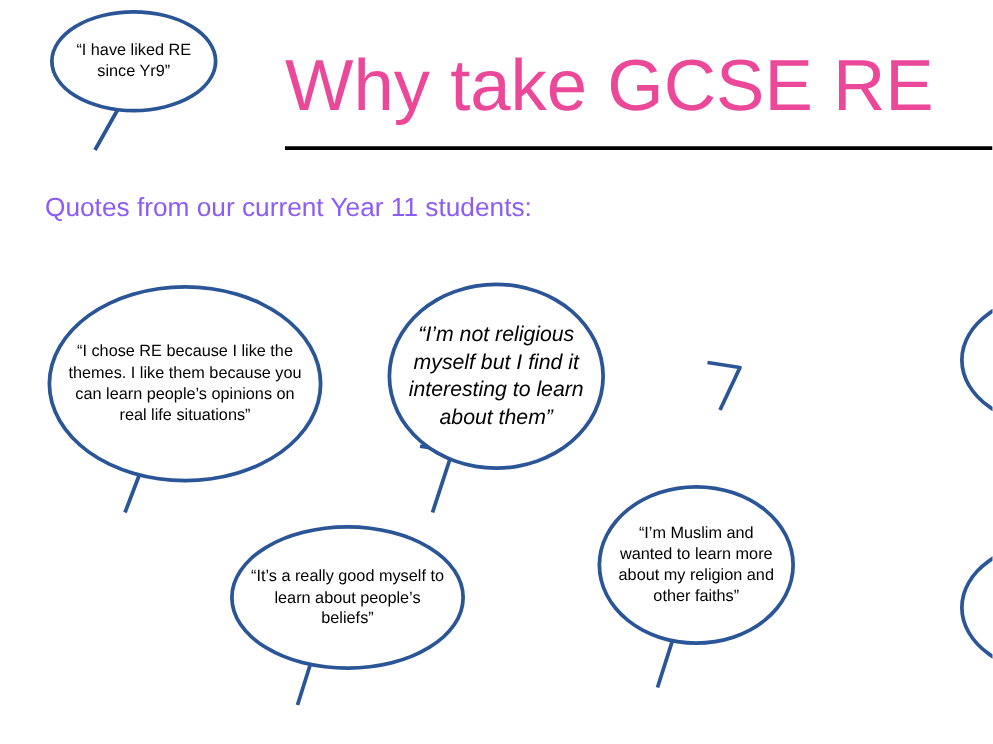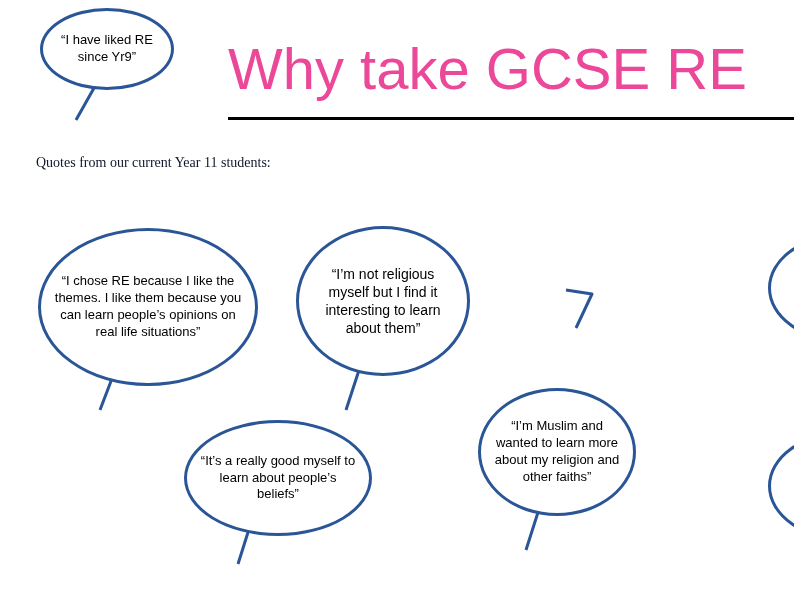--- a/index.html
+++ b/index.html
@@ -37,24 +37,23 @@
     left: 228px;
     top: 117px;
     width: 566px;
     height: 3px;
     background: #000000;
   }
   .subtitle {
     position: absolute;
     left: 36px;
     top: 155px;
-    font-size: 14px;
-    color: #0f172a;
+    font-size: 21px;
+    color: #8b5cf6;
     white-space: nowrap;
-    font-family: Liberation Serif, serif;
   }
 
   
   .bubble {
     position: absolute;
     box-sizing: border-box;
     border: 3px solid #2a5596;
     border-radius: 50%;
     background: #ffffff;
     display: flex;
@@ -103,21 +102,21 @@
   </div>
   <div class="bubble" style="left:38px; top:228px; width:220px; height:158px; font-size:13px;">
     <span class="txt">“I chose RE because I like the themes. I like them because you can learn people’s opinions on real life situations”</span>
   </div>
 
   <div class="tail" style="left:326px; top:355px;">
     <svg width="60" height="60" viewBox="0 0 60 60">
       <path d="M10,2 L36,6 L20,55" fill="#ffffff" stroke="#2a5596" stroke-width="3" stroke-linejoin="round"></path>
     </svg>
   </div>
-  <div class="bubble" style="left:296px; top:226px; width:174px; height:150px; font-size:14px;">
+  <div class="bubble" style="left:310px; top:226px; width:174px; height:150px; font-size:17px;font-style:italic;">
     <span class="txt">“I’m not religious myself but I find it interesting to learn about them”</span>
   </div>
 
   <div class="tail" style="left:560px; top:288px;">
     <svg width="60" height="45" viewBox="0 0 60 45">
       <path d="M6,2 L32,6 L16,40" fill="#ffffff" stroke="#2a5596" stroke-width="3" stroke-linejoin="round"></path>
     </svg>
   </div>
 
   <div class="tail" style="left:216px; top:520px;">

